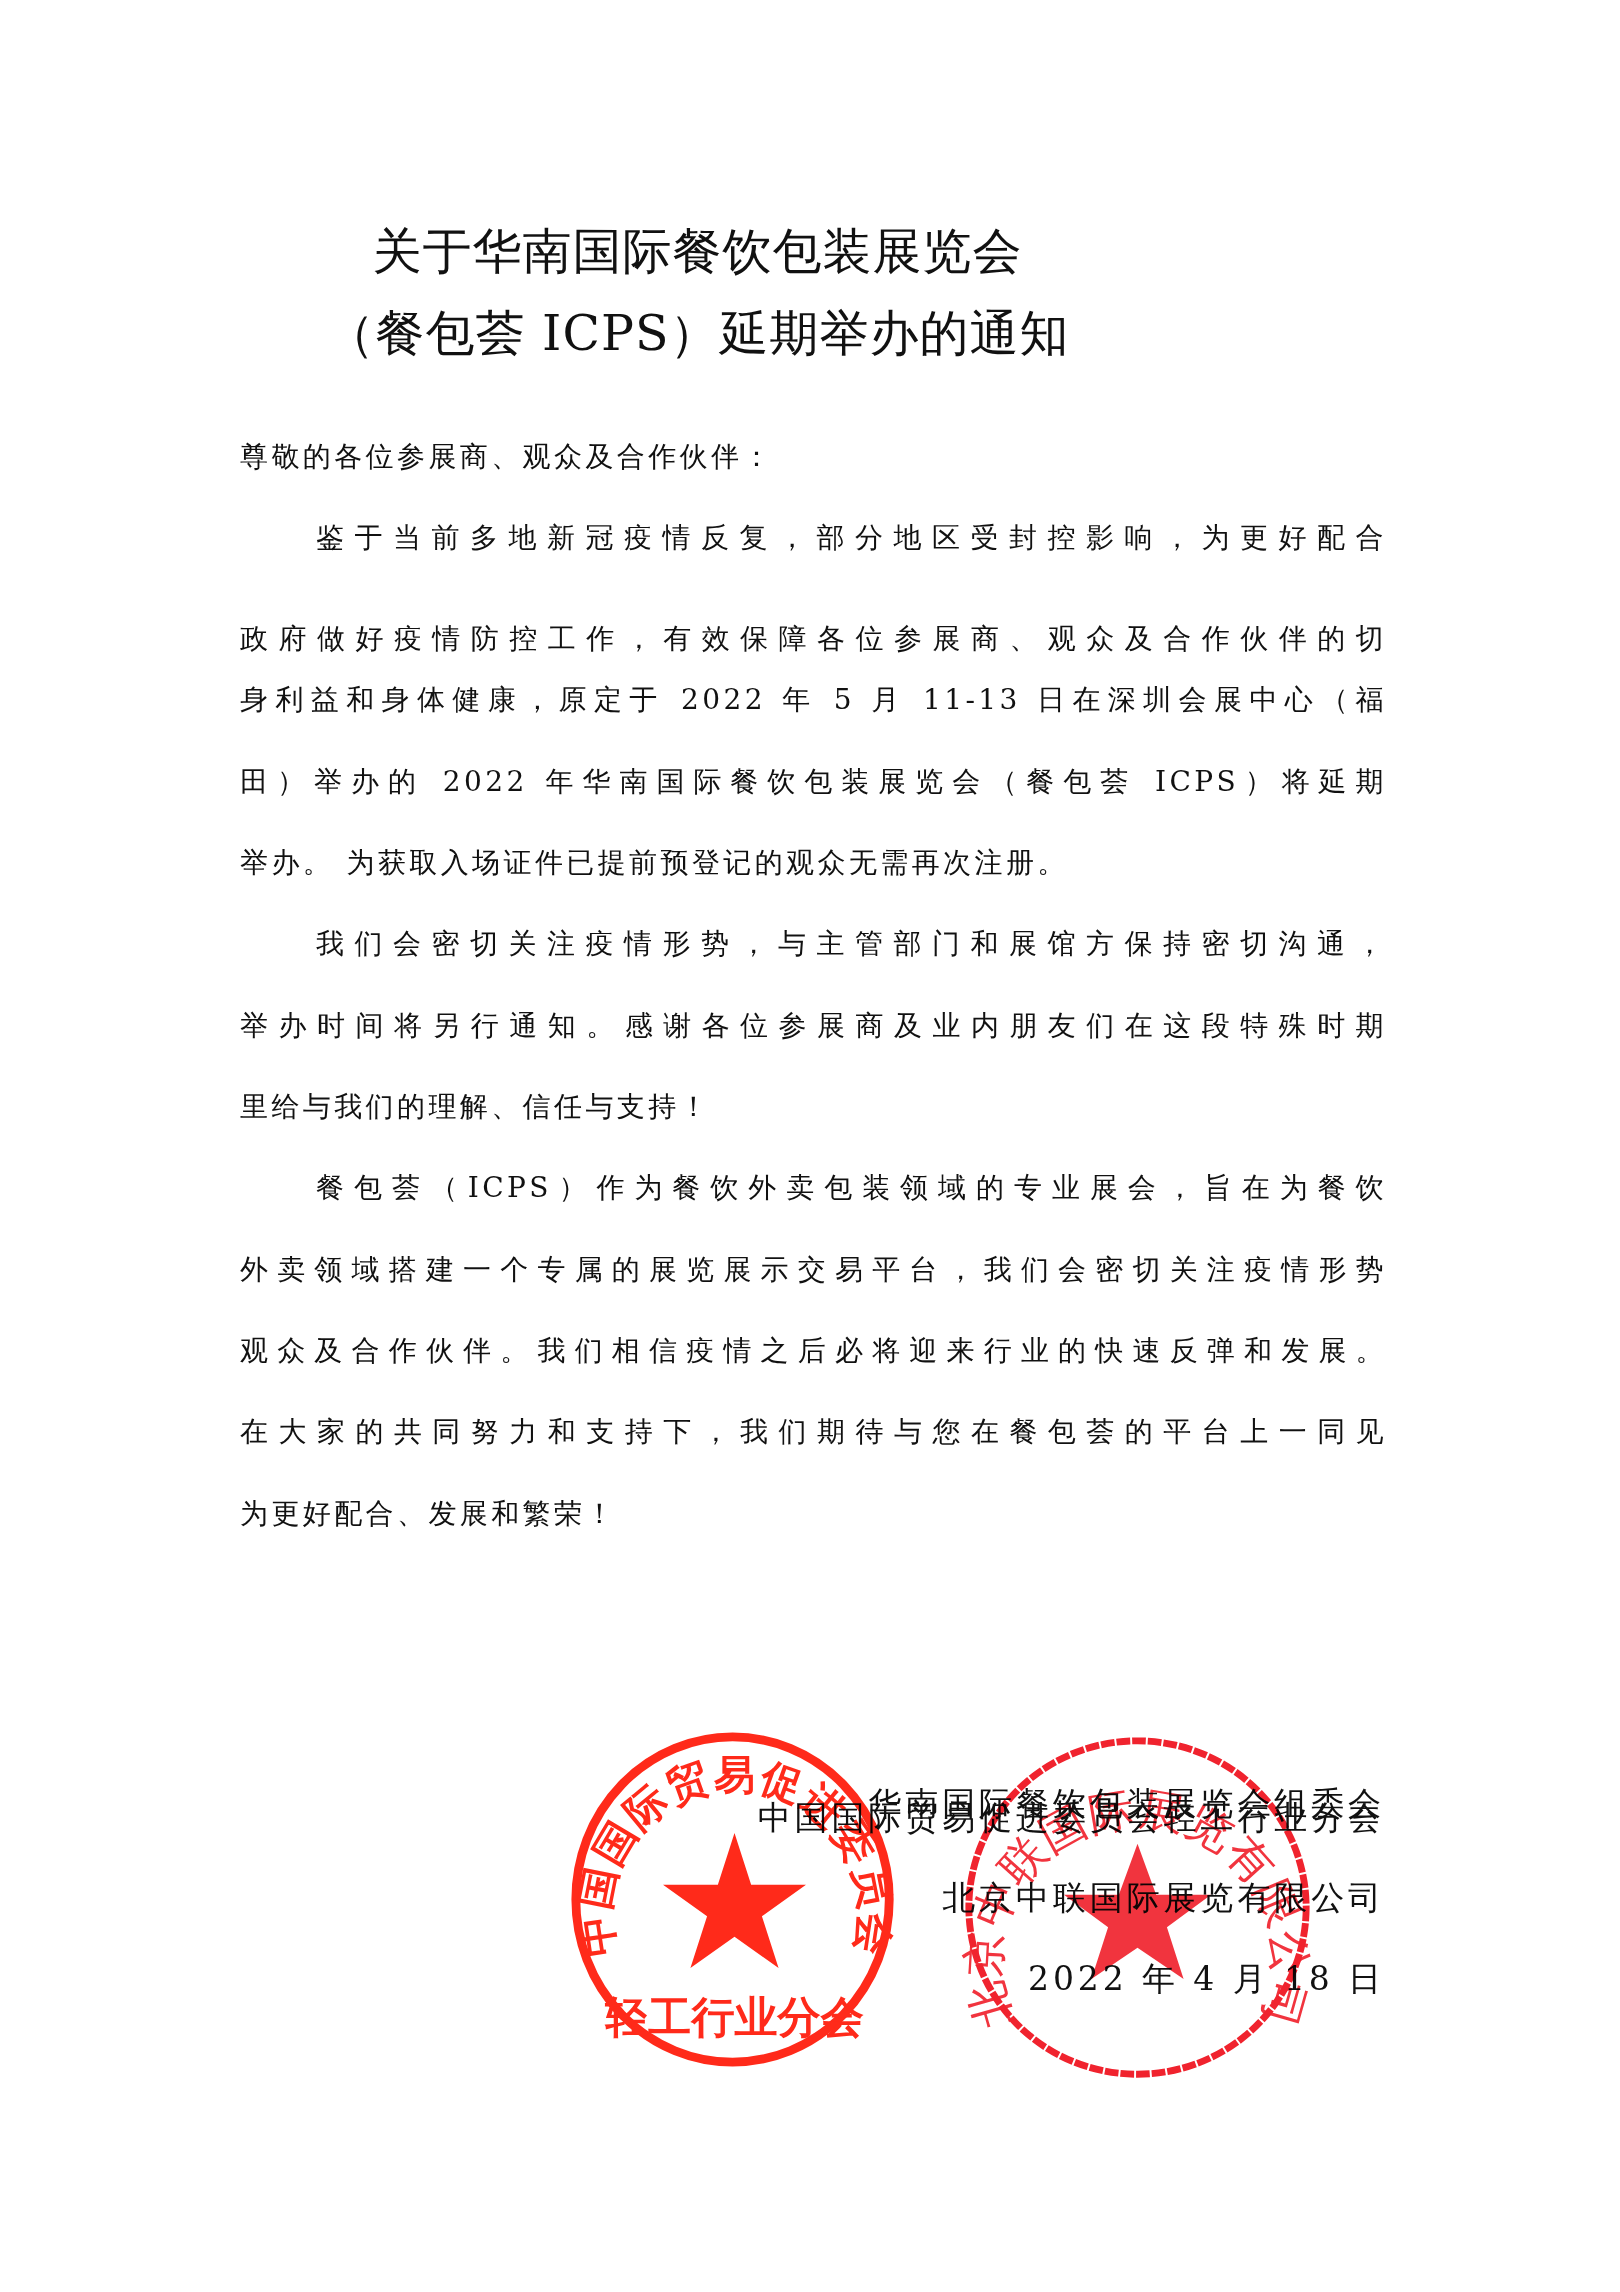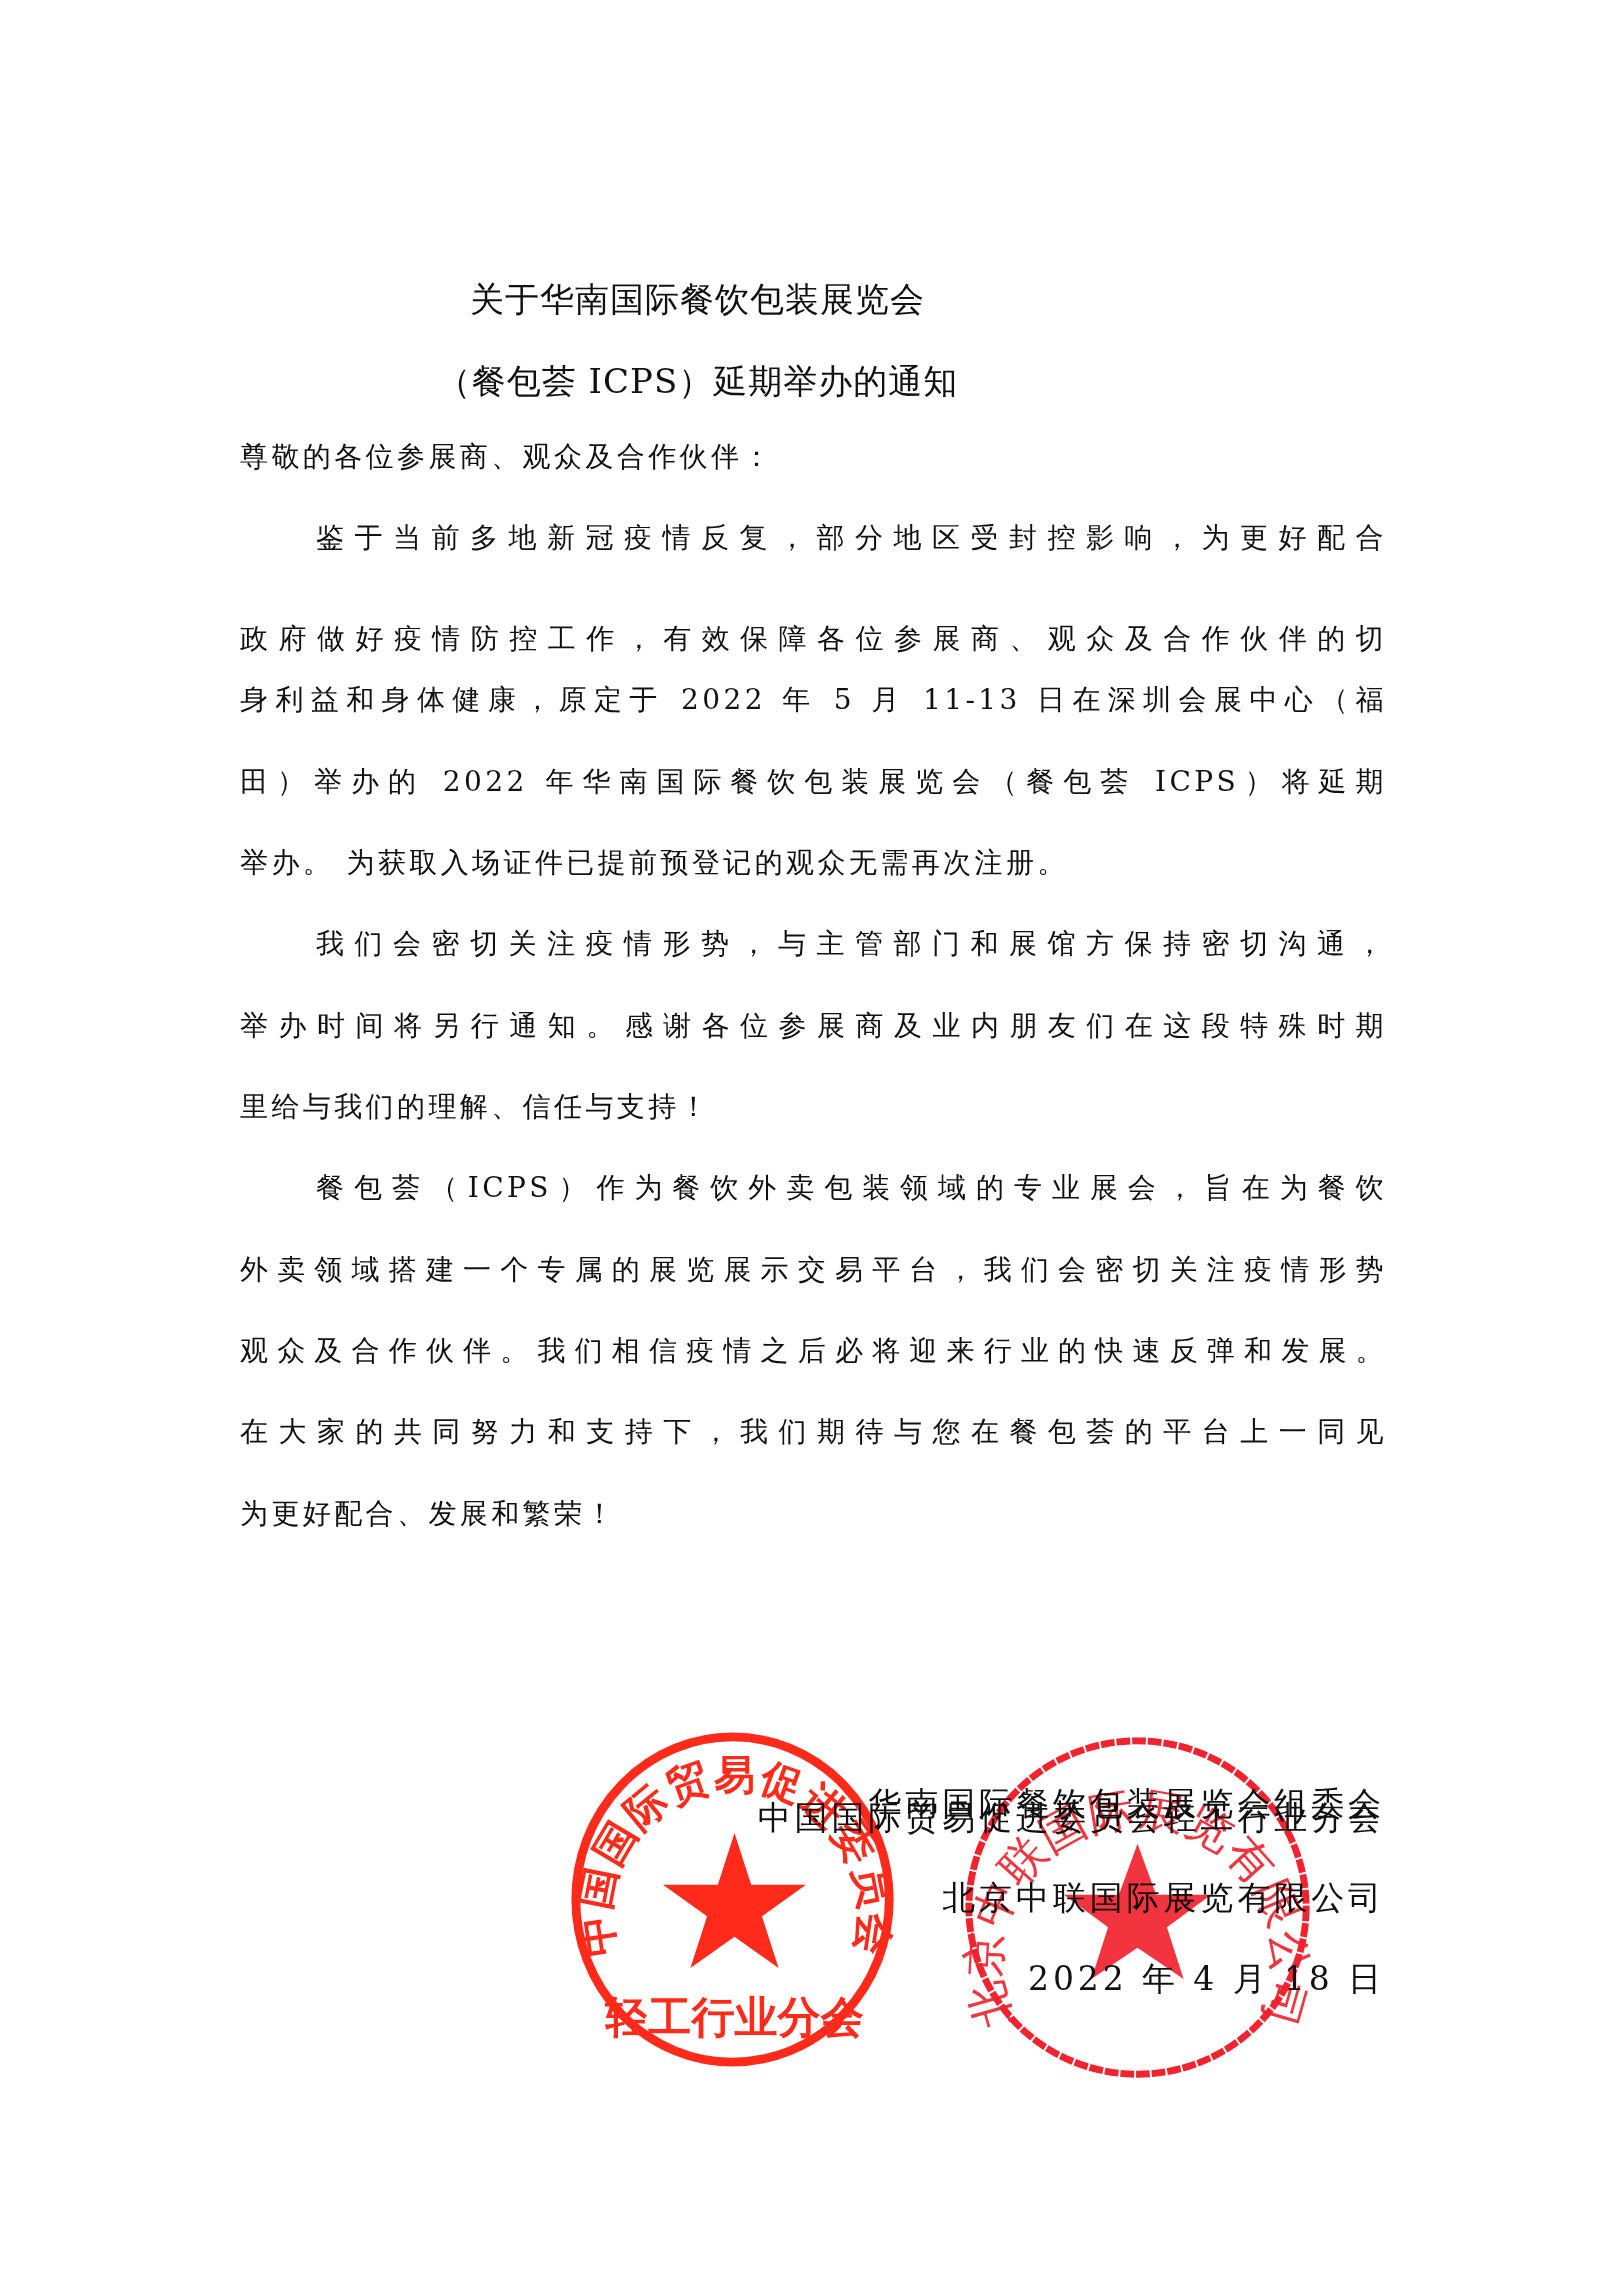--- a/index.html
+++ b/index.html
@@ -1,19 +1,19 @@
 <!DOCTYPE html>
 <html><head>
 <meta charset="utf-8">
 <style>
   html, body { margin:0; padding:0; background:#ffffff; }
   body { width:1620px; height:2293px; position:relative; overflow:hidden;
          font-family:"DejaVu Serif","Liberation Serif",serif; color:#111; }
   .title { position:absolute; left:0; width:1395px; text-align:center;
-           font-size:34px; line-height:59px; letter-spacing:1px; color:#111;margin-top:48px; }
+           font-size:49px; line-height:59px; letter-spacing:1px; color:#111; }
   .line { position:absolute; left:240px; width:1147px; font-size:28px;
           line-height:43px; white-space:nowrap; letter-spacing:3.4px;
           text-align:justify; text-align-last:justify; }
   .line.last { text-align-last:left; }
   .line.indent { left:316px; width:1071px; }
   .sig { position:absolute; right:235px; font-size:33px; line-height:43px;
          white-space:nowrap; letter-spacing:3.9px; text-align:right; }
   .seal { position:absolute; pointer-events:none; mix-blend-mode:multiply; }
 </style>
 </head>

